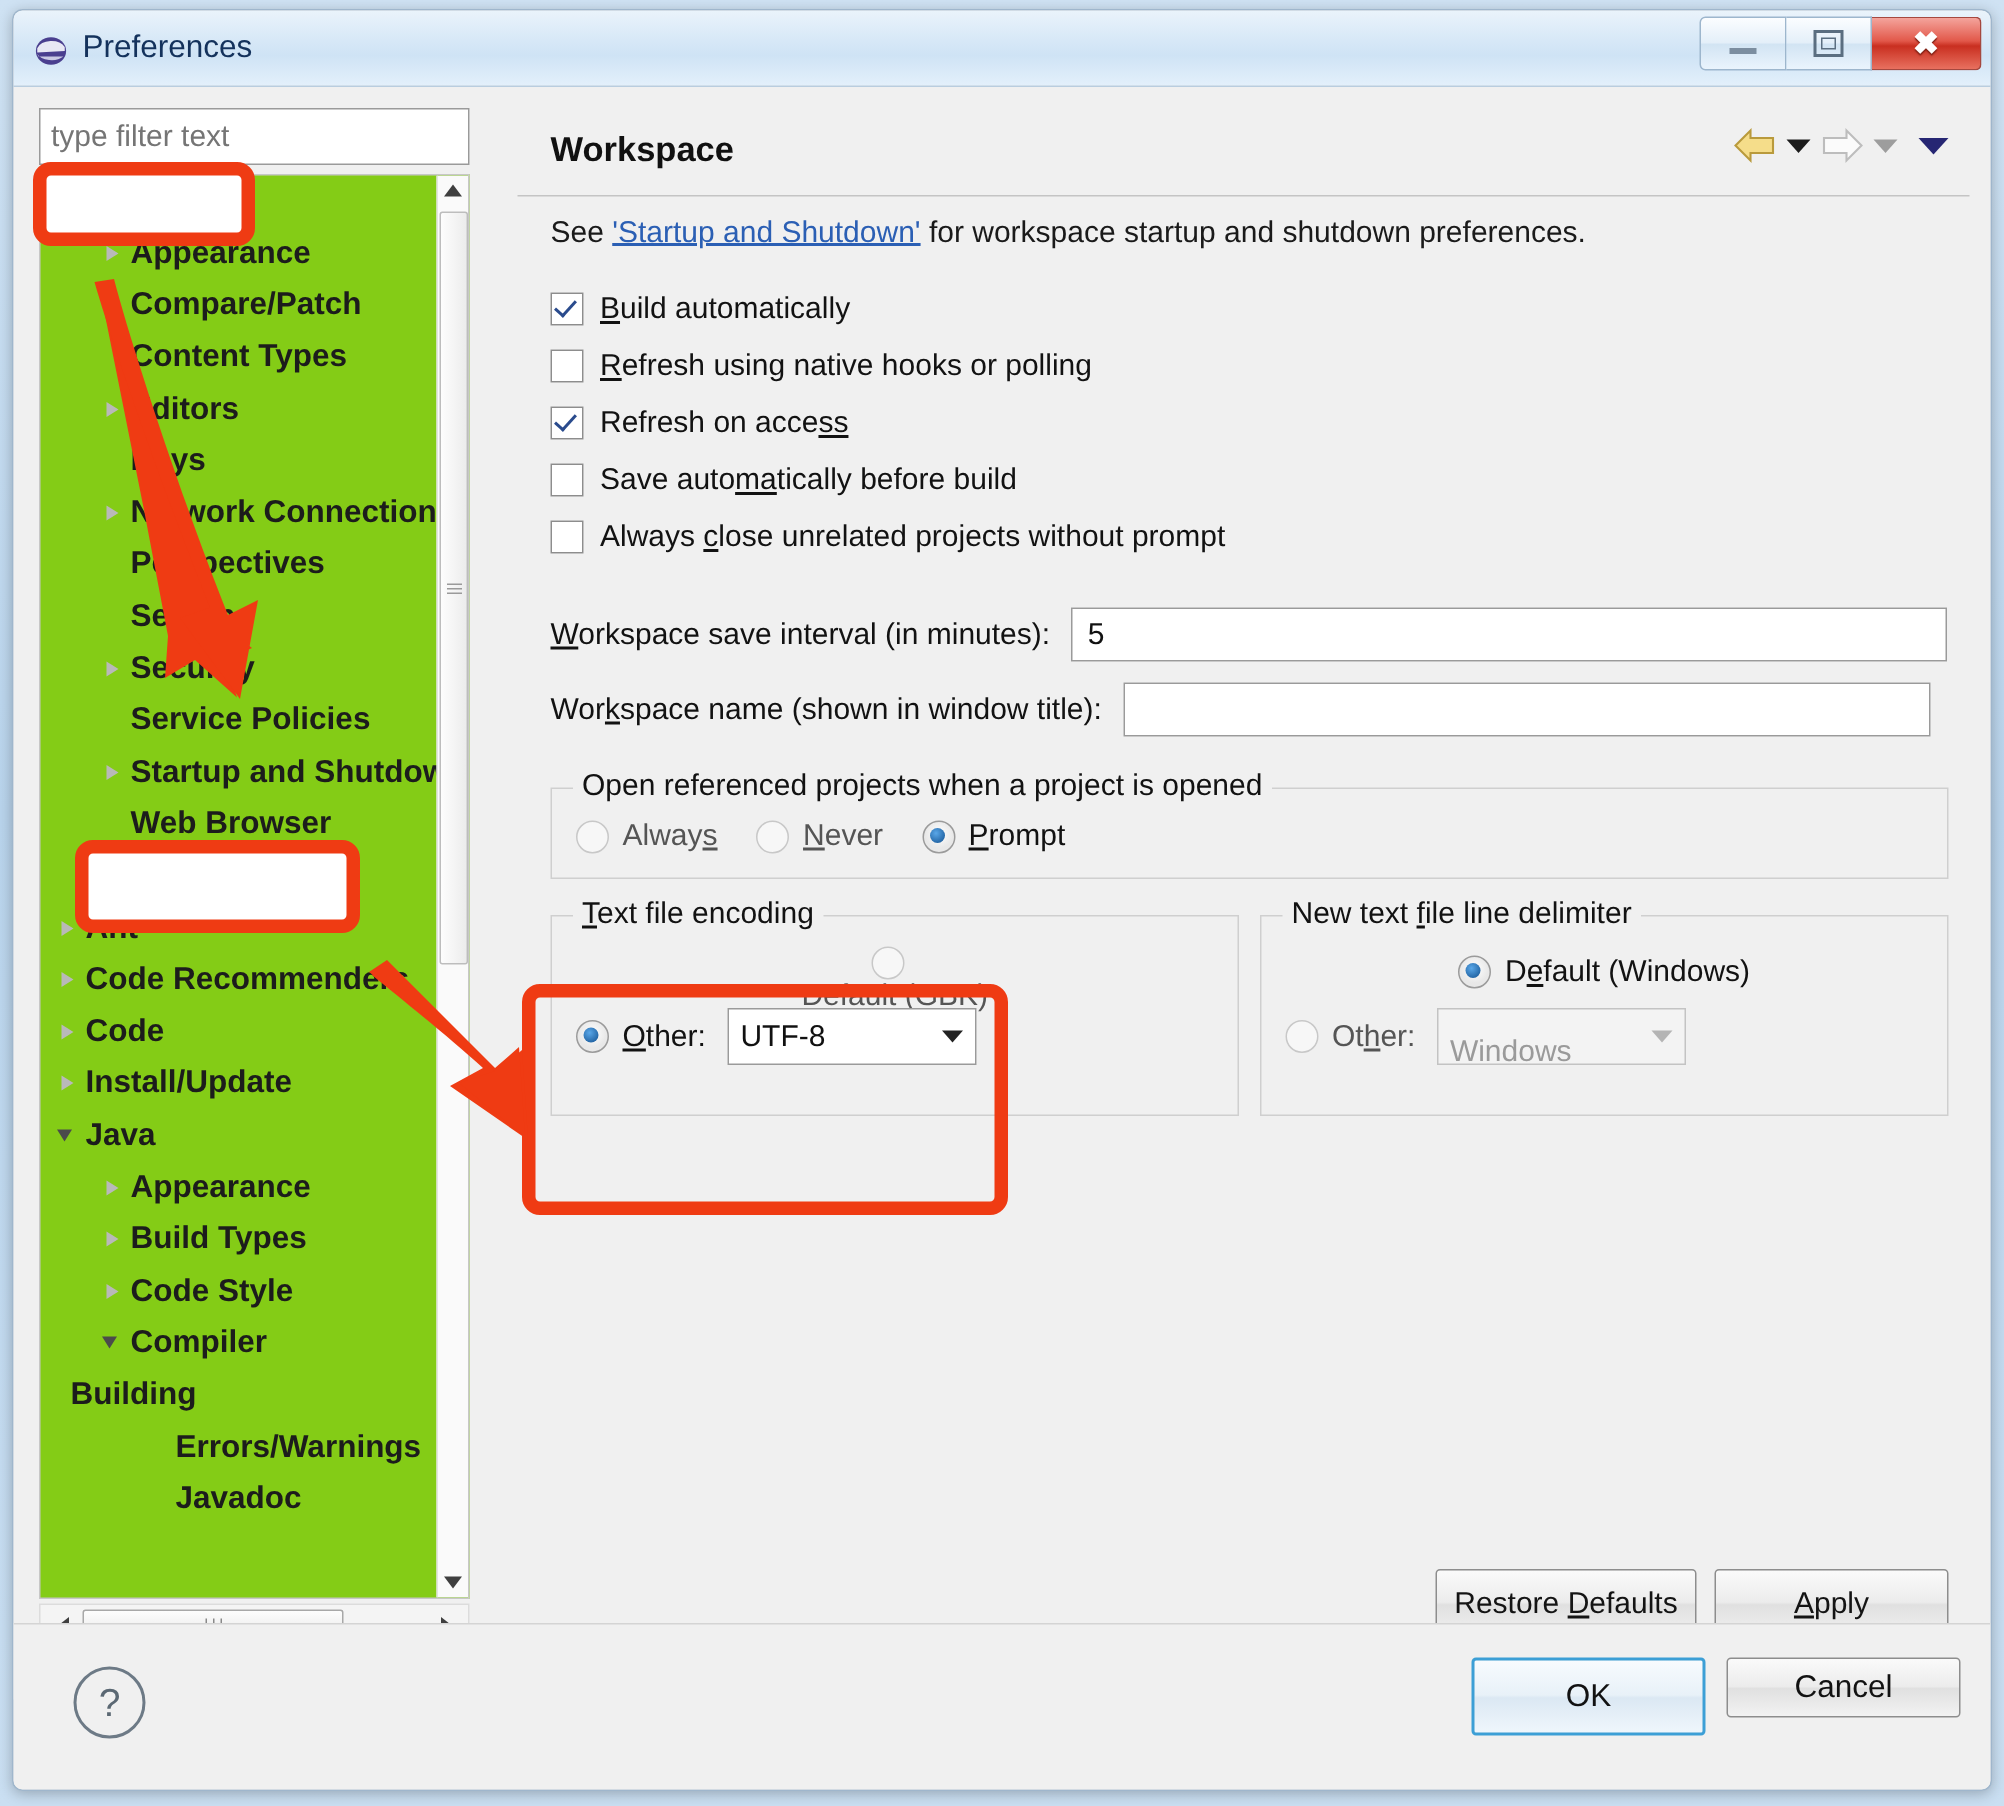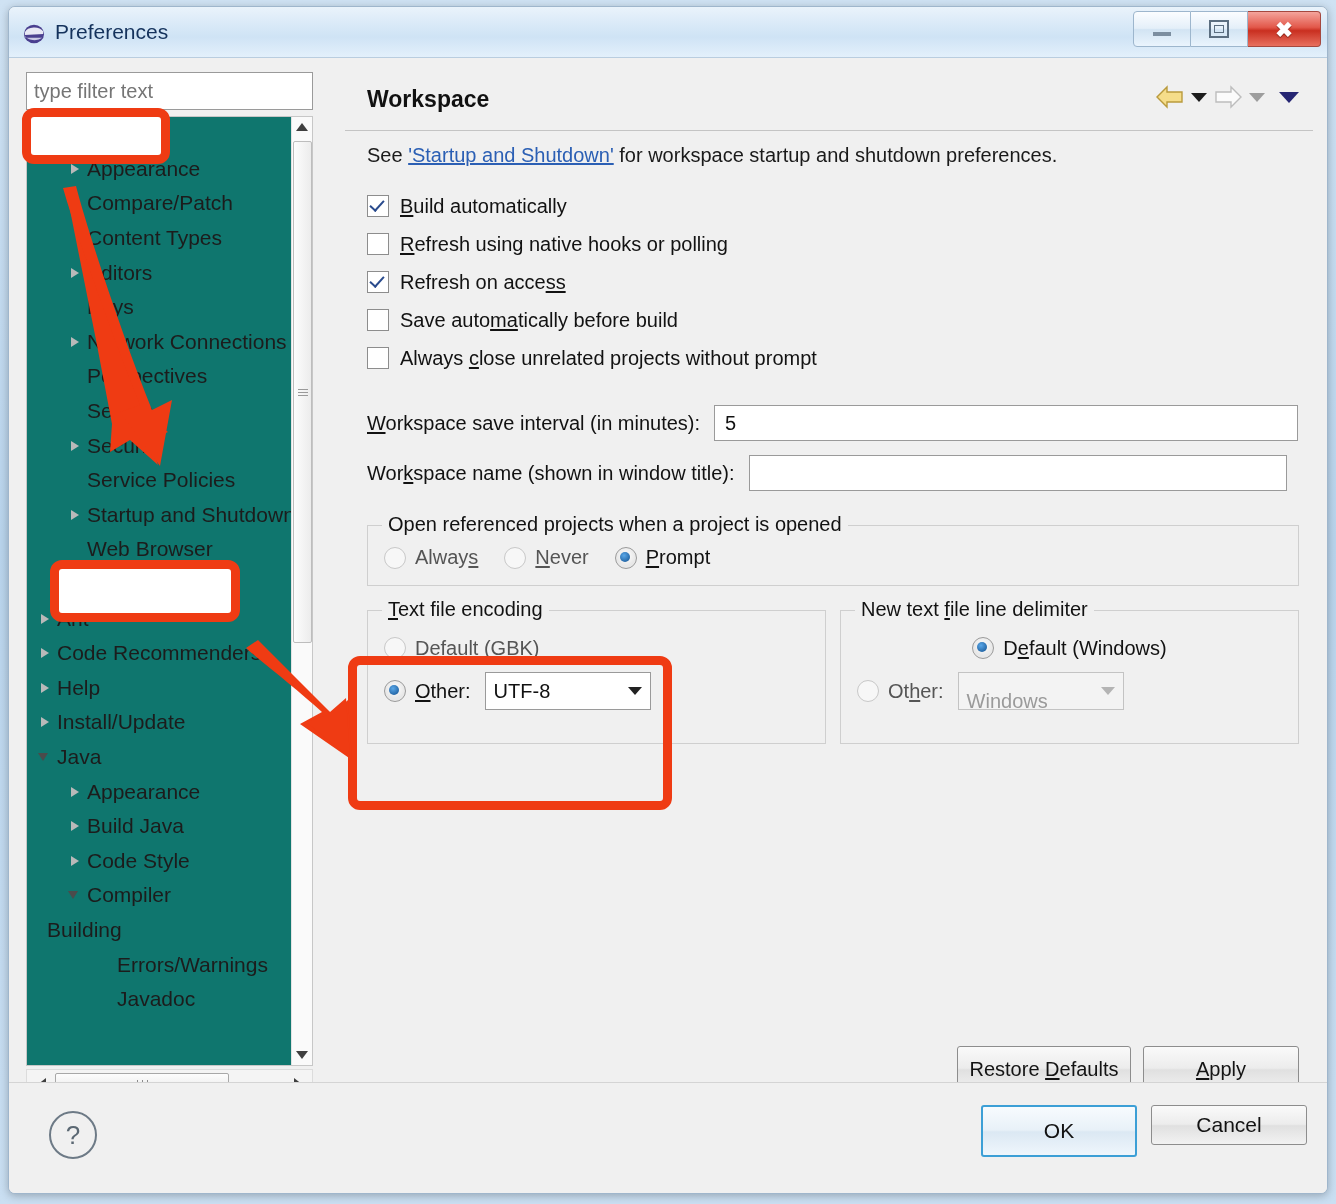--- a/index.html
+++ b/index.html
@@ -34,22 +34,22 @@
 
   
   .dlg-body{position:relative;height:1075px;background:#f0f0f0;}
 
   
   .tree-panel{position:absolute;left:14px;top:14px;width:308px;height:1042px;background:#f0f0f0;}
   .filter-box{position:absolute;left:3px;top:0;width:285px;height:36px;border:1px solid #9a9a9a;
     background:#fff;}
   .filter-box input{border:none;outline:none;width:100%;height:100%;box-sizing:border-box;
     padding:0 7px;font-family:"Liberation Sans",sans-serif;font-size:20px;color:#8d8d8d;background:transparent;}
-  .tree{position:absolute;left:3px;top:44px;width:285px;height:948px;background:#0f766e;
-    border:1px solid #c7c7c7;overflow:hidden;}
+  .tree{position:absolute;left:3px;top:44px;width:285px;height:948px;background:#84cc16;
+    border:1px solid #c7c7c7;overflow:hidden;font-weight:bold;}
   .tree-inner{position:absolute;left:0;top:0;right:18px;top:0;bottom:0;}
   .t-item{position:relative;height:34.6px;display:flex;align-items:center;white-space:nowrap;}
   .t-item .lbl{font-size:21px;color:#1c1c1c;}
   .t-item.sel .lbl{background:#cfe2f7;border:1px solid #8fb5dd;padding:0 5px;margin-left:-3px;}
   .arr{width:16px;height:16px;margin-right:4px;display:inline-block;position:relative;flex:0 0 auto;}
   .arr.collapsed:after{content:"";position:absolute;left:4px;top:3px;
     border-left:8px solid #b9b9b9;border-top:5px solid transparent;border-bottom:5px solid transparent;}
   .arr.expanded:after{content:"";position:absolute;left:1px;top:4px;
     border-top:8px solid #4b4b4b;border-left:5px solid transparent;border-right:5px solid transparent;}
   .arr.none{}
@@ -237,37 +237,37 @@
               <div class="t-item" style="padding-left: 10px;">
                 <span class="arr collapsed"></span>
                 <span class="lbl">Ant</span>
               </div>
               <div class="t-item" style="padding-left: 10px;">
                 <span class="arr collapsed"></span>
                 <span class="lbl">Code Recommenders</span>
               </div>
               <div class="t-item" style="padding-left: 10px;">
                 <span class="arr collapsed"></span>
-                <span class="lbl">Help</span>
+                <span class="lbl">Code</span>
               </div>
               <div class="t-item" style="padding-left: 10px;">
                 <span class="arr collapsed"></span>
                 <span class="lbl">Install/Update</span>
               </div>
               <div class="t-item" style="padding-left: 10px;">
                 <span class="arr expanded"></span>
                 <span class="lbl">Java</span>
               </div>
               <div class="t-item" style="padding-left: 40px;">
                 <span class="arr collapsed"></span>
                 <span class="lbl">Appearance</span>
               </div>
               <div class="t-item" style="padding-left: 40px;">
                 <span class="arr collapsed"></span>
-                <span class="lbl">Build Java</span>
+                <span class="lbl">Build Types</span>
               </div>
               <div class="t-item" style="padding-left: 40px;">
                 <span class="arr collapsed"></span>
                 <span class="lbl">Code Style</span>
               </div>
               <div class="t-item" style="padding-left: 40px;">
                 <span class="arr expanded"></span>
                 <span class="lbl">Compiler</span>
               </div>
               <div class="t-item" style="">
@@ -391,21 +391,21 @@
                   <span class="rb on"></span>
                   <span class="rlabel"><u>P</u>rompt</span>
                 </div>
               </div>
           </div>
 
           <div class="two-col">
             <div class="col">
               <div class="group" style="height:96px;">
                 <div class="glegend"><u>T</u>ext file encoding</div>
-                <div style="display:flex;align-items:center;height:34px;">
+                <div style="display:flex;align-items:center;height:34px;flex-direction:column;">
                   <div class="rb dim" id="enc-default-rb"></div>
                   <span class="rlabel dim">Defa<u>u</u>lt (GBK)</span>
                 </div>
                 <div style="display:flex;align-items:center;height:44px;margin-top:4px;">
                   <div class="rb on" id="enc-other-rb"></div>
                   <span class="rlabel"><u>O</u>ther:</span>
                   <div class="combo" style="margin-left:14px;">
                     <span class="cv">UTF-8</span>
                     <span class="caret"></span>
                   </div>

